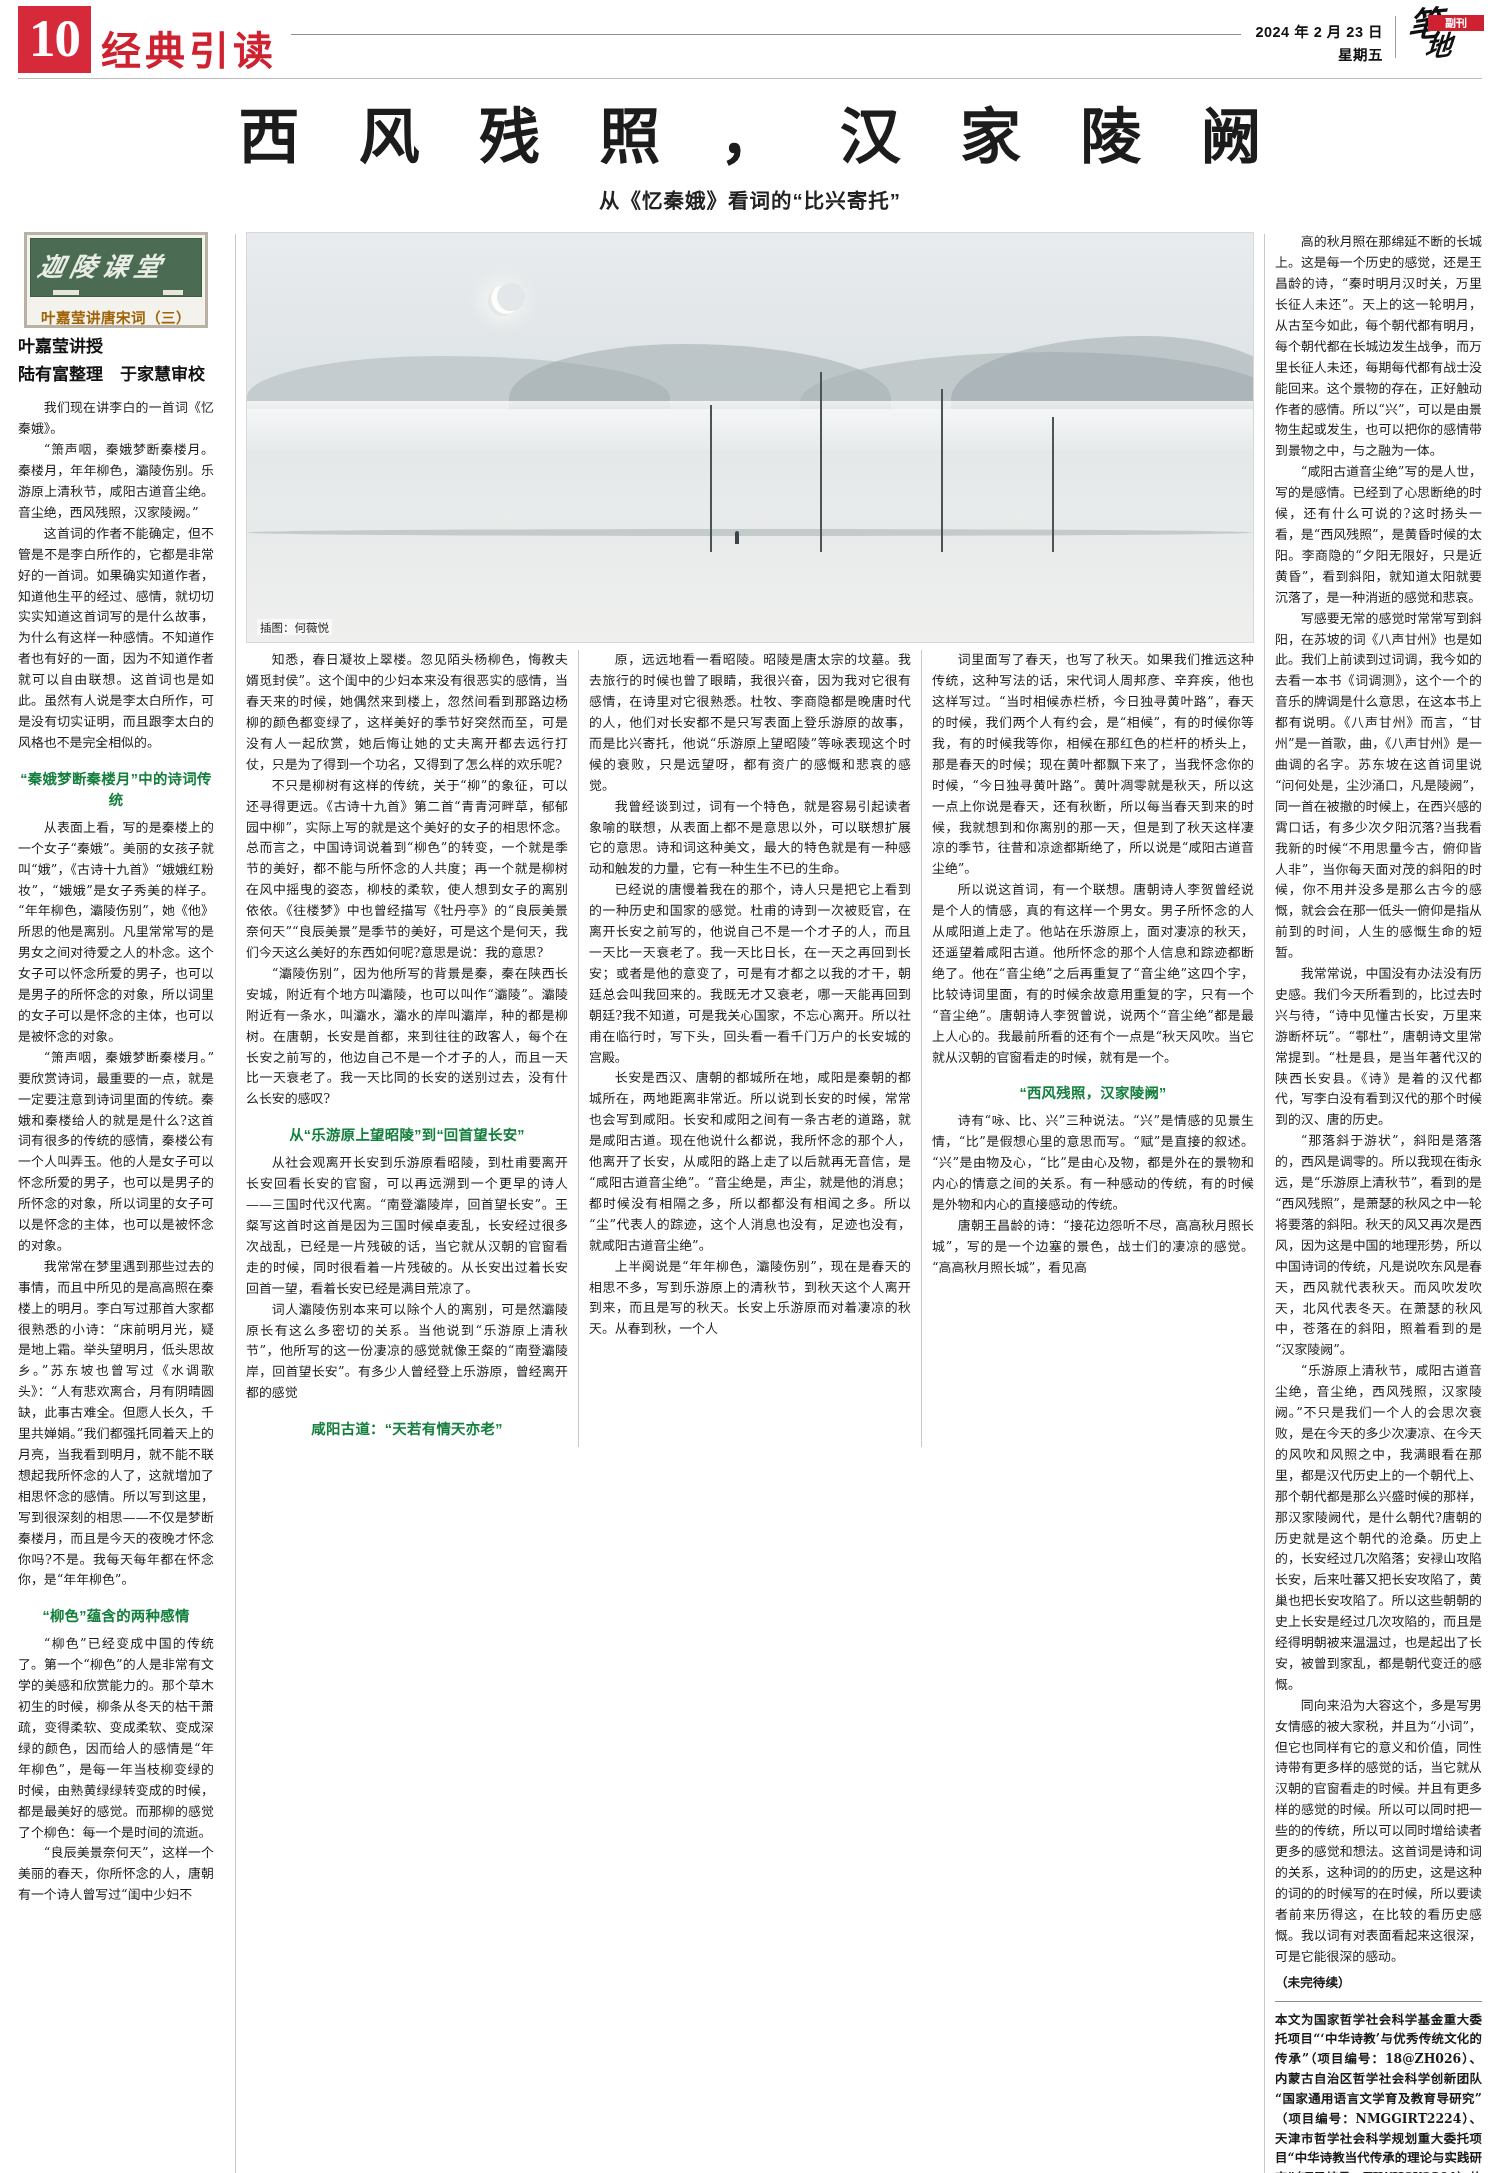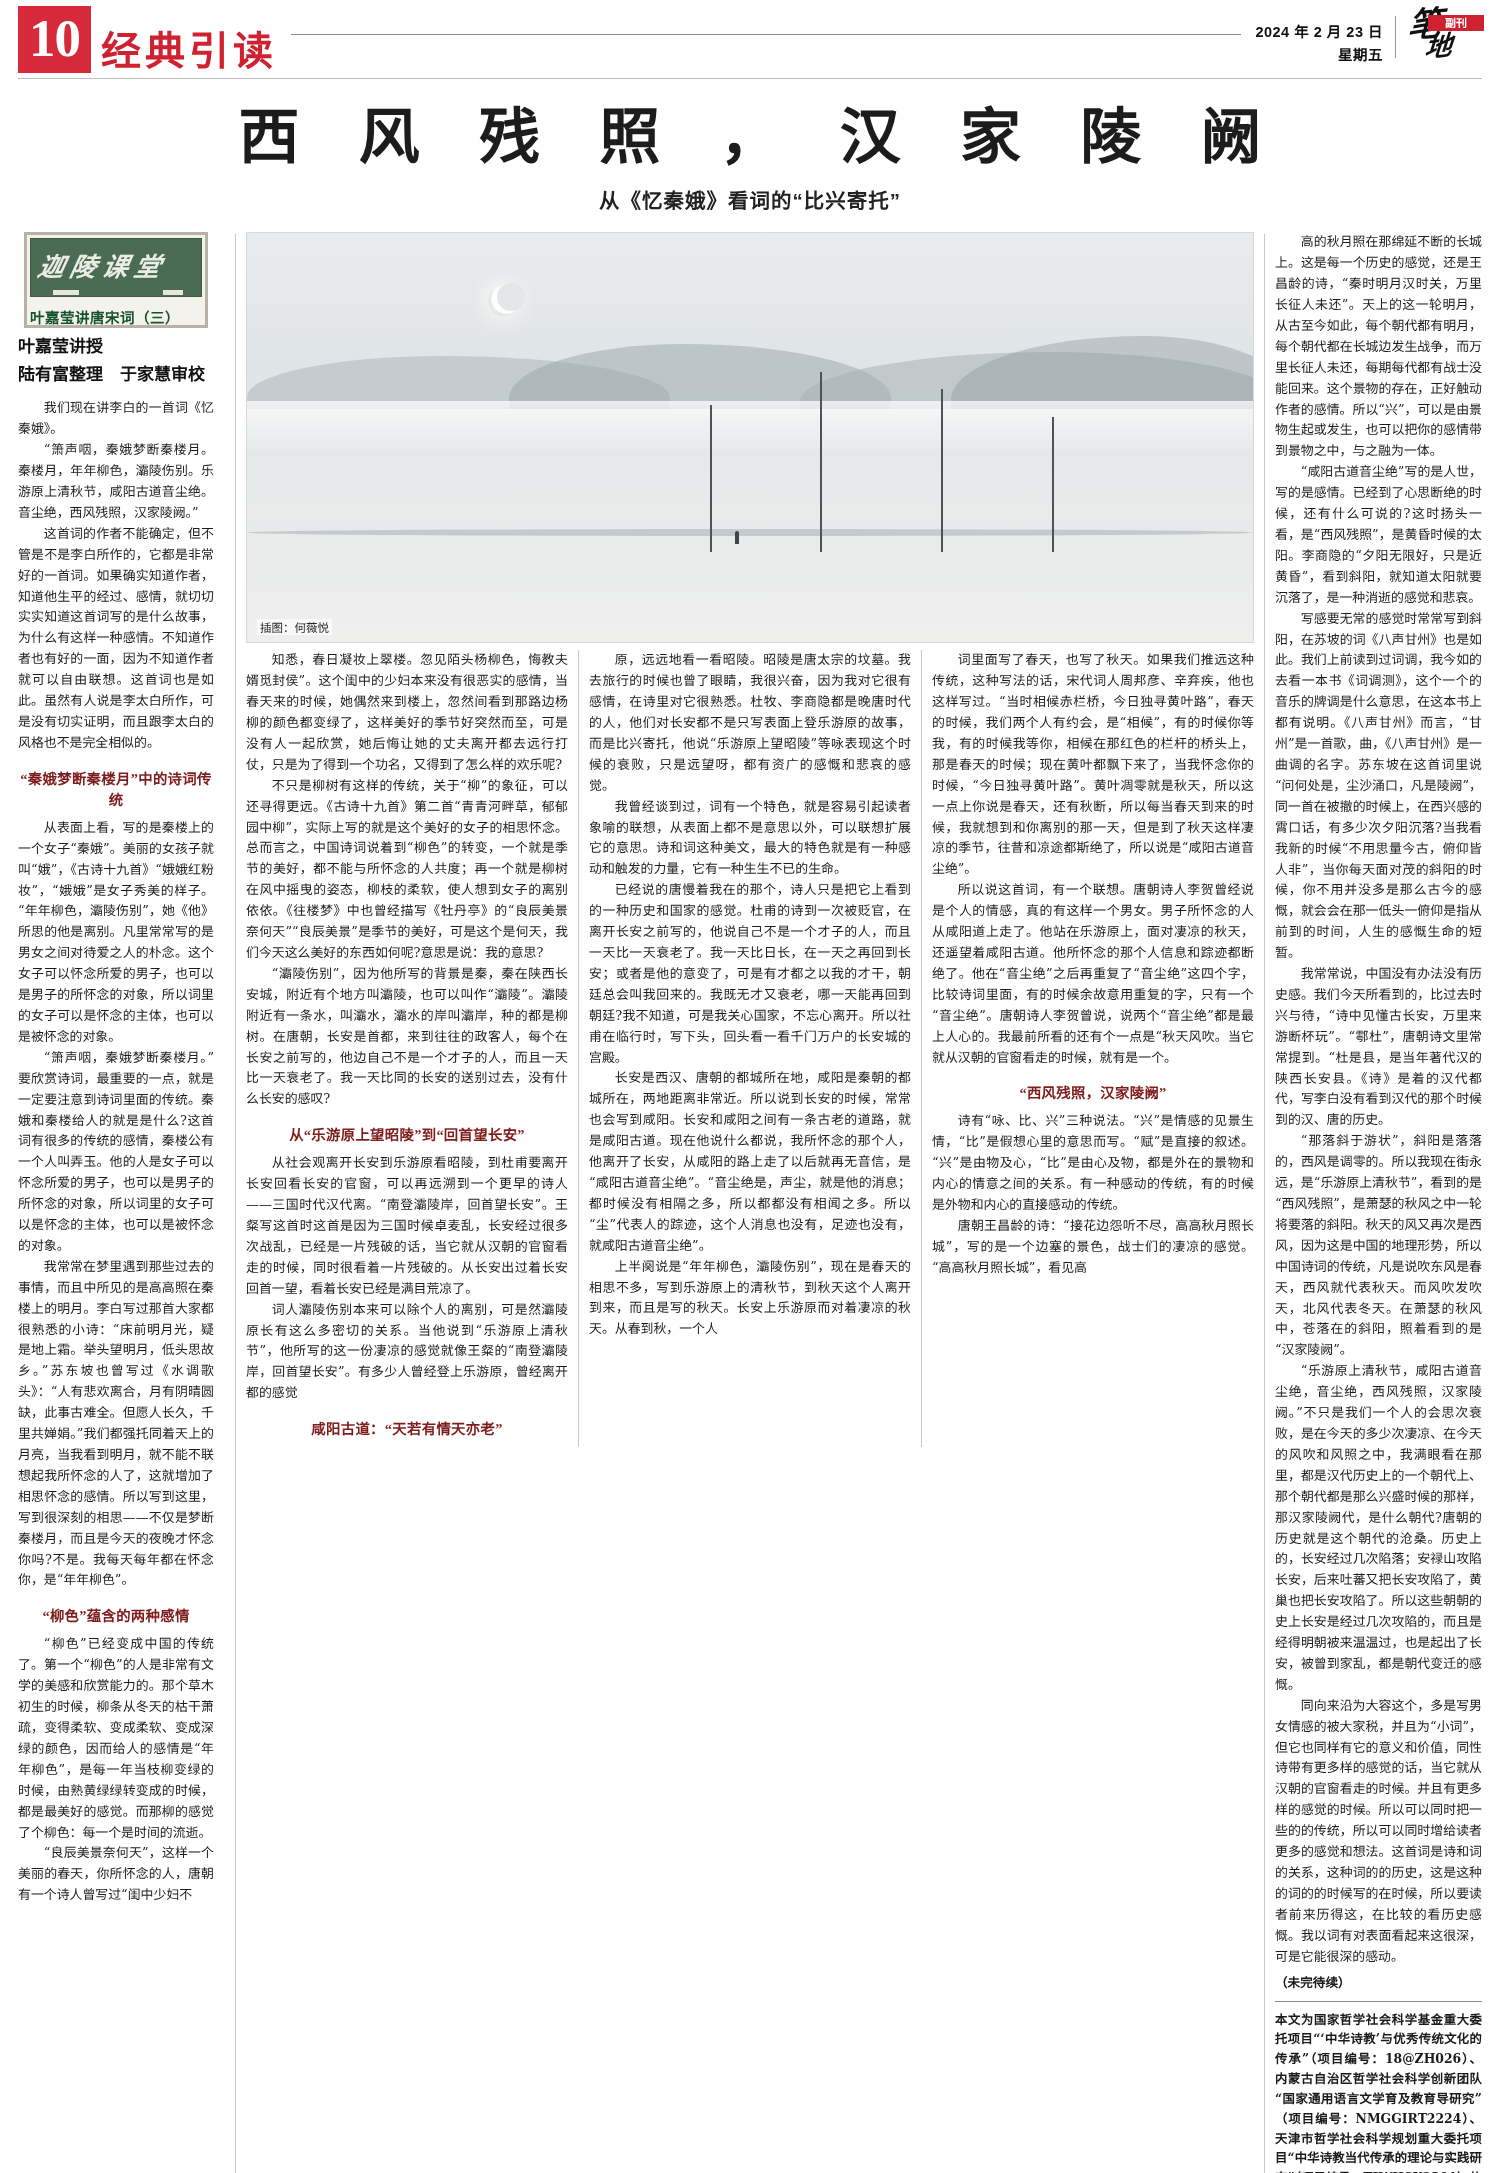--- a/index.html
+++ b/index.html
@@ -78,38 +78,38 @@
     border:1px solid #3d5b45;
   }
   .board-script{
     position:absolute;left:8px;top:7px;color:#f2f4ee;font-size:26px;
     font-family:"DejaVu Serif",serif;font-style:italic;font-weight:bold;
     letter-spacing:6px;transform:skewX(-12deg);white-space:nowrap;opacity:.95;
   }
   .chalk-tray{position:absolute;left:22px;bottom:1px;width:26px;height:5px;background:#e8e6dc;}
   .chalk-tray2{position:absolute;right:18px;bottom:1px;width:20px;height:5px;background:#e8e6dc;}
   .board-caption{
-    text-align:left;font-size:14.5px;font-weight:bold;padding:9px 0 4px 0;
-    font-family:Liberation Sans, sans-serif;color:#14532d;letter-spacing:.5px;
+    text-align:center;font-size:14.5px;font-weight:bold;padding:9px 0 4px 0;
+    font-family:Liberation Sans, sans-serif;color:#a16207;letter-spacing:.5px;
   }
   .byline{
     font-size:17px;font-weight:bold;line-height:1.65;margin:5px 0 9px 0;
     font-family:"Liberation Sans",sans-serif;color:#111;
   }
 
   
   .p{
     font-size:12.9px;line-height:1.62;text-align:justify;text-justify:inter-ideograph;
     margin:0 0 0 0;text-indent:2em;color:#1c1c1c;
     font-family:"DejaVu Serif","Liberation Serif",serif;
     word-break:break-all;
   }
   .sub-h{
     font-size:14.4px;font-weight:bold;text-align:center;margin:13px 0 9px 0;
-    font-family:Liberation Serif, serif;color:#7f1d1d;letter-spacing:.3px;
+    font-family:Liberation Sans, sans-serif;color:#15803d;letter-spacing:.3px;
   }
 
   
   .figure{position:relative;margin-bottom:7px;}
   .illus{
     width:100%;height:411px;position:relative;overflow:hidden;
     border:1px solid #d8d8d8;box-sizing:border-box;
     background:linear-gradient(180deg,#e9ecee 0%,#dfe4e6 34%,#e7eaea 62%,#f0f1ef 100%);
   }
   .moon{

